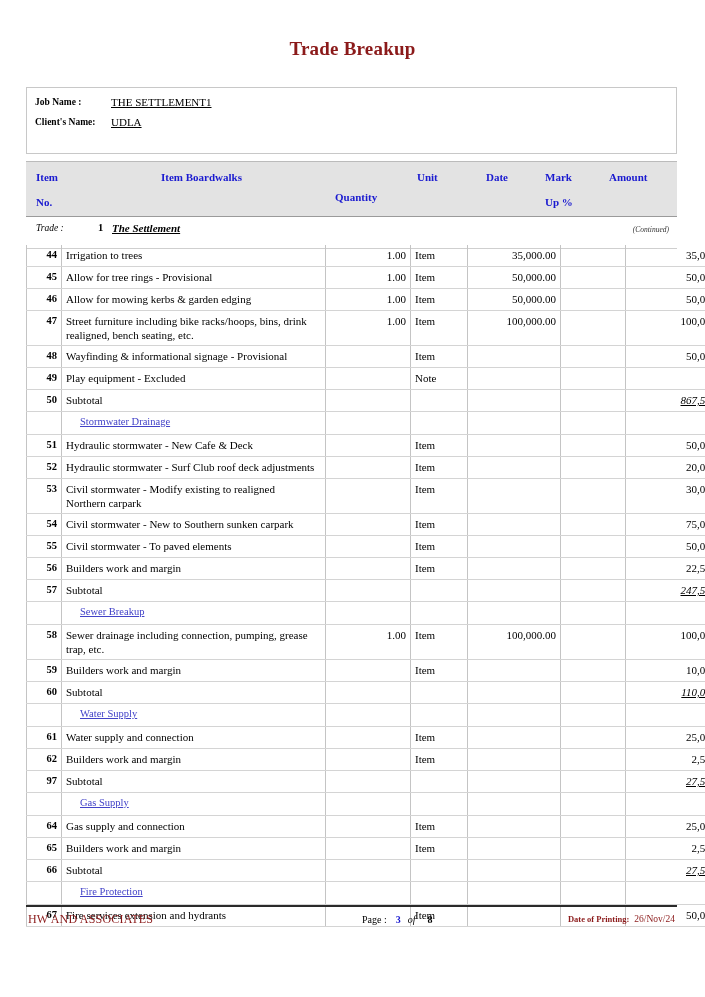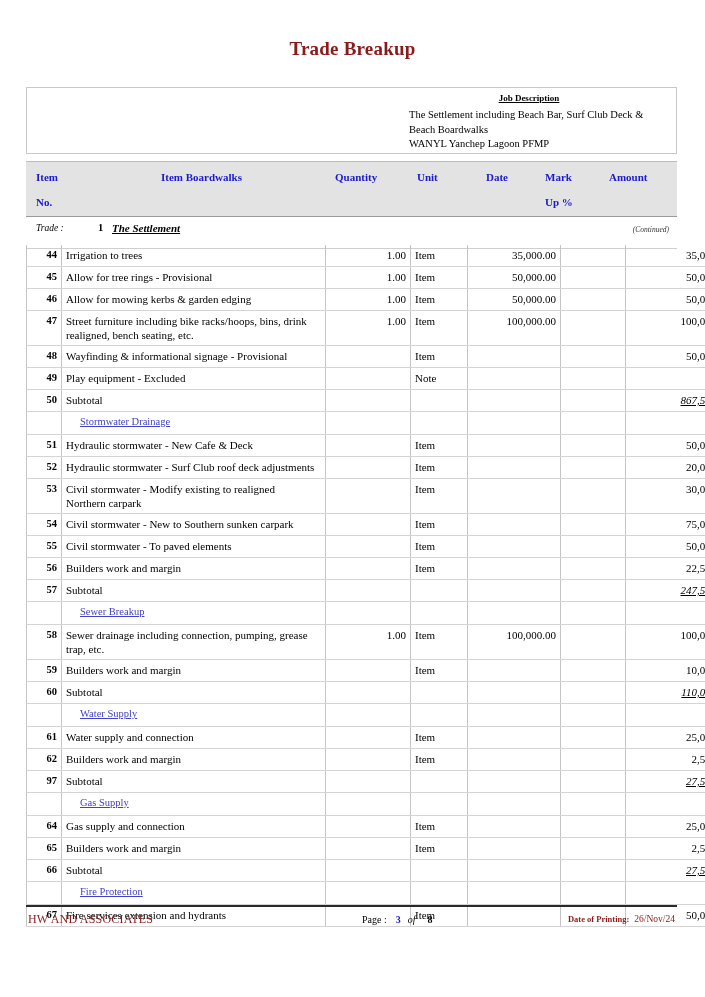--- a/index.html
+++ b/index.html
@@ -247,33 +247,37 @@
     font-size: 9px; font-style: italic; color: #8B1A1A;
   }
   .f-sys .sys-pg { padding-left: 10px; }
 </style>
 </head>
 <body>
 
 <div class="doc-title">Trade Breakup</div>
 
 <div class="job-box">
-  <div class="job-right">
-    <div class="jd-title">Job Description</div>
-    <div class="jd-line">The Settlement including Beach Bar, Surf Club Deck &amp;</div>
-    <div class="jd-line">Beach Boardwalks</div>
-    <div class="jd-line">WANYL Yanchep Lagoon PFMP</div>
+  <div class="job-left">
+    <div class="job-row">
+      <span class="job-label">Job Name :</span>
+      <span class="job-value">THE SETTLEMENT1</span>
+    </div>
+    <div class="job-row">
+      <span class="job-label">Client's Name:</span>
+      <span class="job-value">UDLA</span>
+    </div>
   </div>
 </div>
 
 <div class="col-head">
   <span class="ch" style="left:10px;">Item</span>
   <span class="ch2" style="left:10px;">No.</span>
   <span class="ch" style="left:135px;">Item Boardwalks</span>
-  <span class="ch" style="left:309px;">Quantity</span>
+  <span class="ch" style="left:309px;margin-top:20px;">Quantity</span>
   <span class="ch" style="left:391px;">Unit</span>
   <span class="ch" style="left:460px;">Date</span>
   <span class="ch" style="left:519px;">Mark</span>
   <span class="ch2" style="left:519px;">Up %</span>
   <span class="ch" style="left:583px;">Amount</span>
 </div>
 
 <div class="trade-line">
   <span class="trade-label">Trade :</span>
   <span class="trade-num">1</span>

